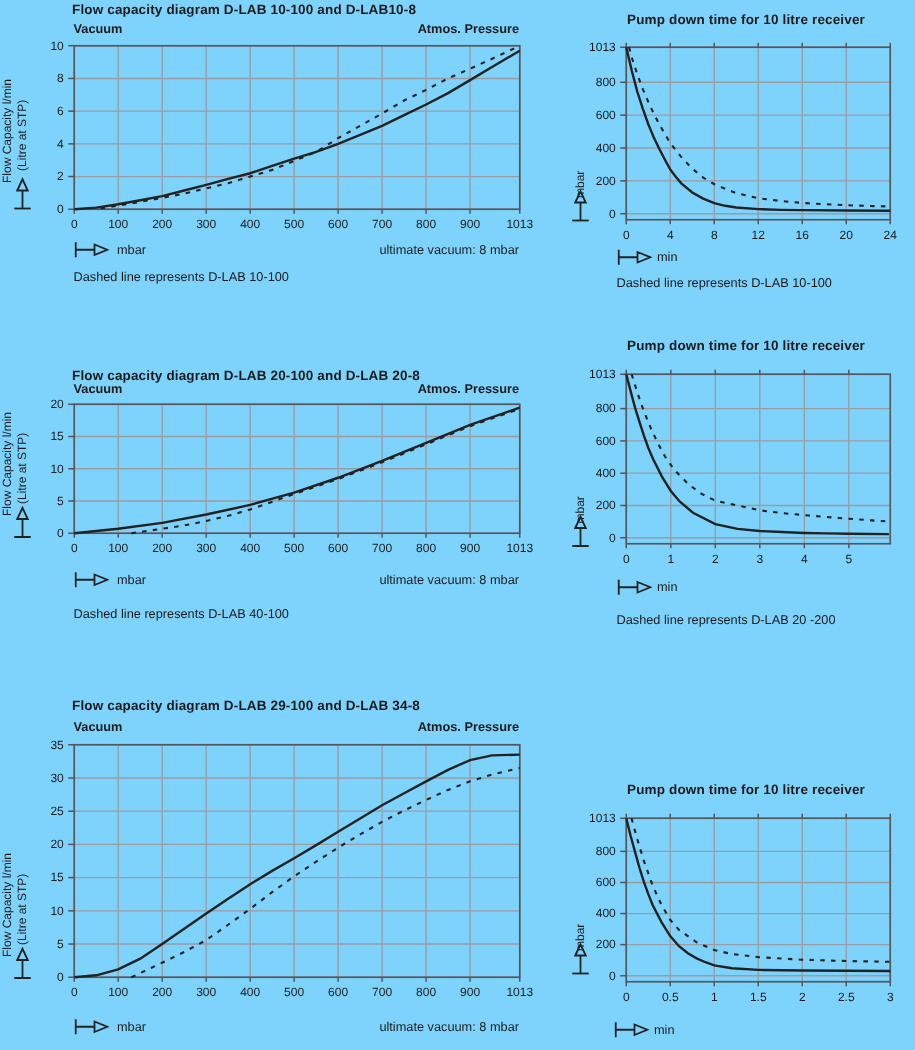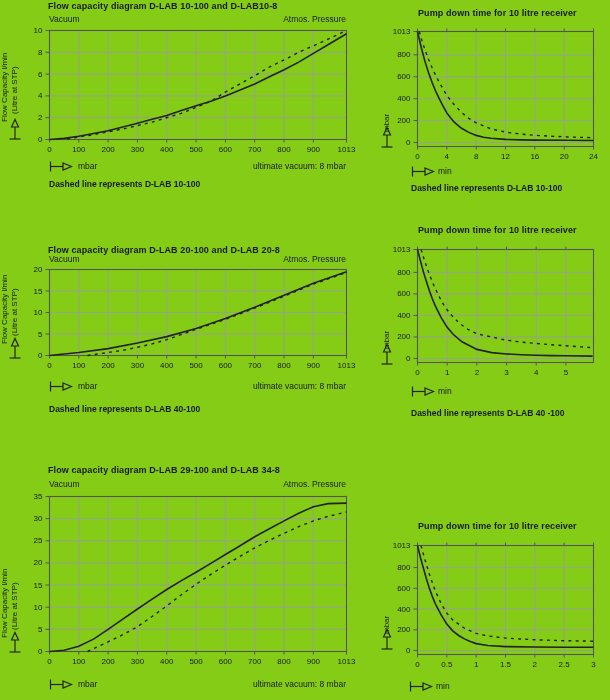--- a/index.html
+++ b/index.html
@@ -1,23 +1,23 @@
 <!DOCTYPE html>
 <html><head>
 <meta charset="utf-8">
 <style>
   html,body{margin:0;padding:0;background:#ffffff;}
   #canvas{
-    position:relative;width:610px;height:700px;background:#84cc16;
+    position:relative;width:610px;height:700px;background:#7dd3fc;
     font-family:"Liberation Sans",sans-serif;color:#1a1a1a;overflow:hidden;
   }
   .abs{position:absolute;white-space:nowrap;}
   .title{font-size:9px;font-weight:bold;letter-spacing:.1px;}
-  .corner{font-size:8.5px;}
-  .cap{font-size:8.5px;font-weight:bold;}
+  .corner{font-size:8.5px;font-weight:bold;}
+  .cap{font-size:8.5px;font-weight:normal;}
   .unit{font-size:8.5px;}
   .note{font-size:8.5px;text-align:right;}
   .vlab{font-size:8px;line-height:9px;transform:rotate(-90deg);transform-origin:0 100%;}
   .plot{position:absolute;}
   .arr{position:absolute;}
 </style>
 </head>
 <body>
 
 <div id="canvas">
@@ -336,21 +336,21 @@
       </svg>
     </div>
   <svg class="arr" style="left:411px;top:386px" width="24" height="11" viewBox="0 0 24 11">
       <g stroke="#222" stroke-width="1.2" fill="none">
         <path d="M1.5 0.5 V10.5"></path>
         <path d="M1.5 5.5 H14"></path>
         <path d="M14 2 L22.5 5.5 L14 9 Z"></path>
       </g>
     </svg>
   <div class="abs unit" style="left:438px;top:386px">min</div>
-  <div class="abs cap" style="left:411px;top:408px">Dashed line represents D-LAB 40 -100</div>
+  <div class="abs cap" style="left:411px;top:408px">Dashed line represents D-LAB 20 -200</div>
 
   <div class="abs title" style="left:48px;top:465px">Flow capacity diagram D-LAB 29-100 and D-LAB 34-8</div>
   <div class="abs corner" style="left:49px;top:479px">Vacuum</div>
   <div class="abs corner" style="right:264px;top:479px">Atmos. Pressure</div>
   <div class="abs vlab" style="left:9px;top:629px">Flow Capacity l/min</div>
   <div class="abs vlab" style="left:19px;top:621px">(Litre at STP)</div>
   <svg class="arr" style="left:8px;top:631px" width="14" height="22" viewBox="0 0 14 22">
       <g stroke="#222" stroke-width="1.2" fill="none">
         <path d="M1.5 21 H12.5"></path>
         <path d="M7 21 V9"></path>

